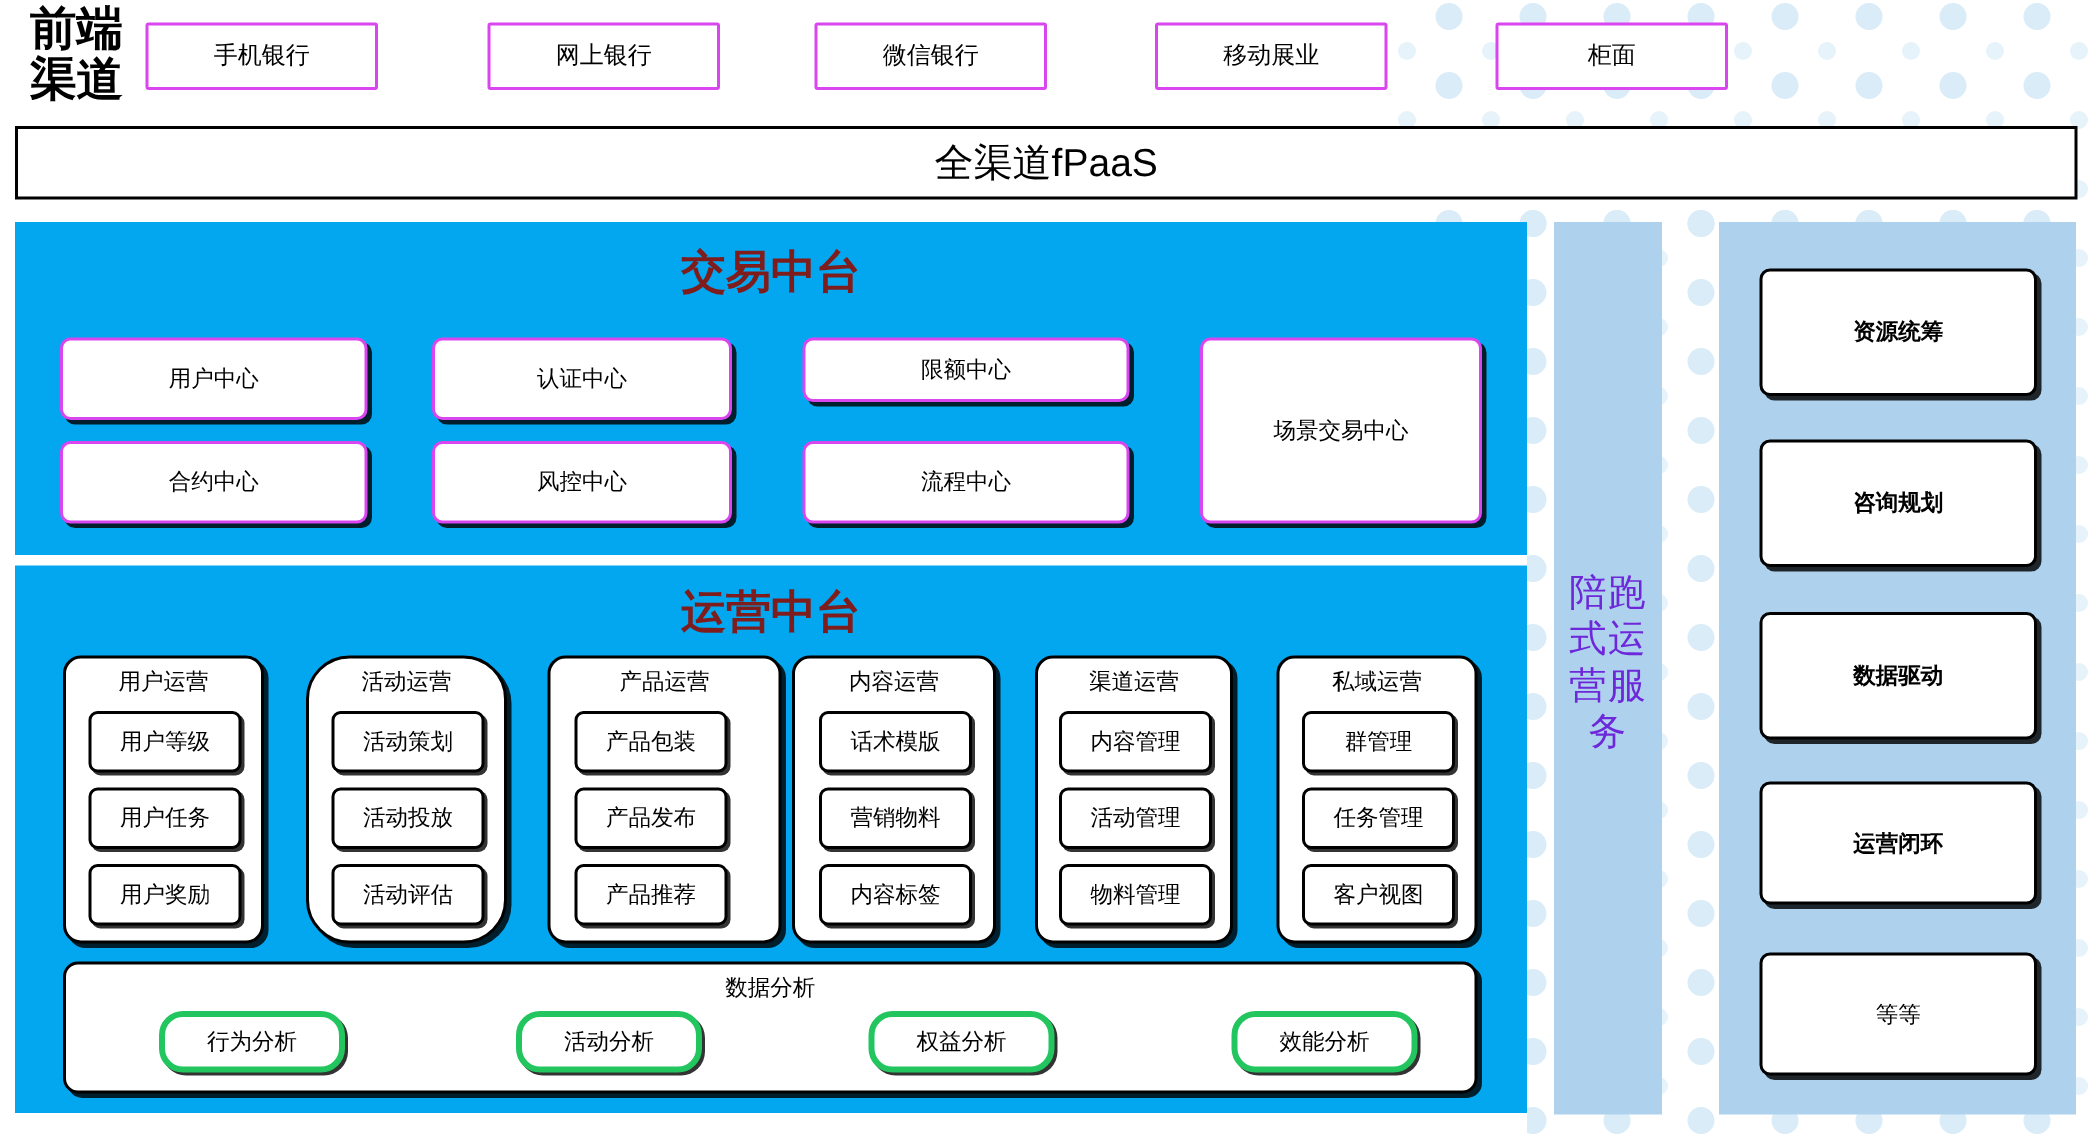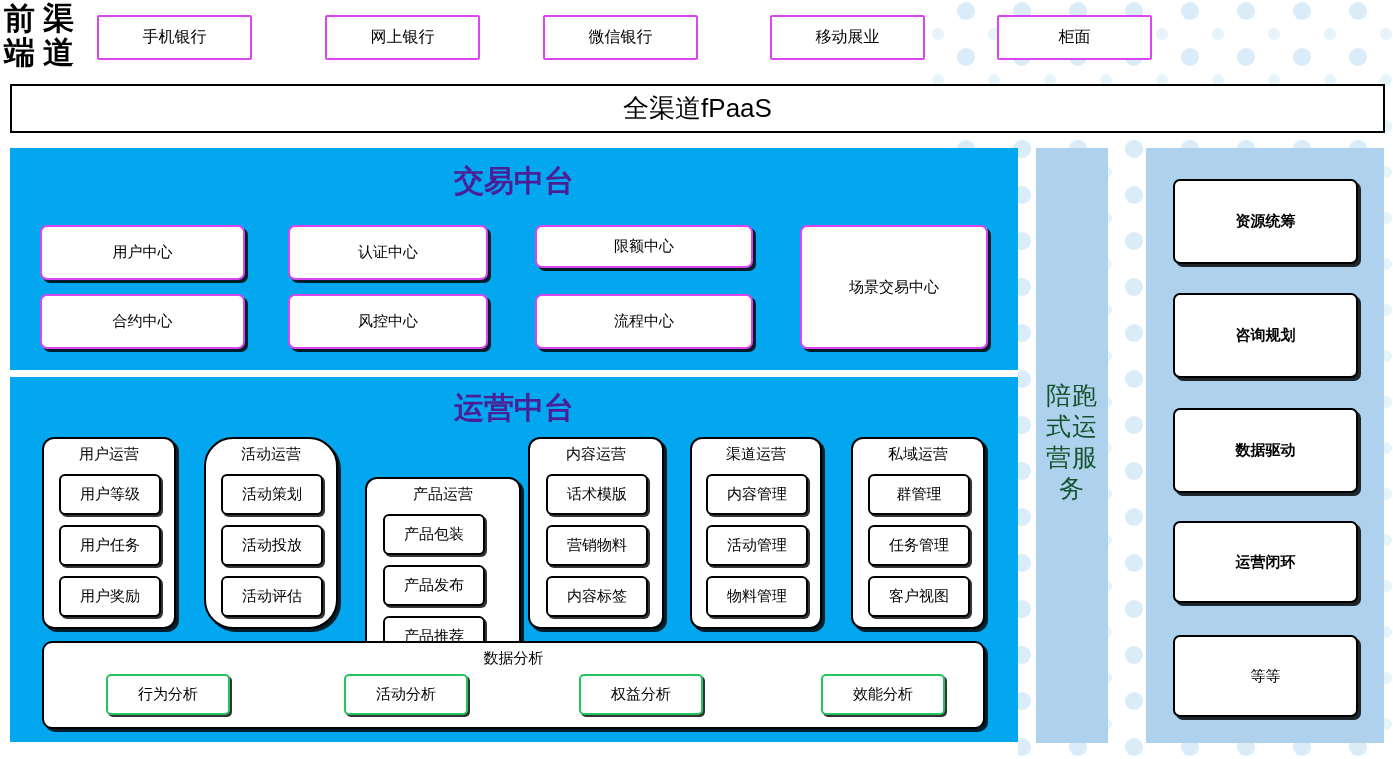--- a/index.html
+++ b/index.html
@@ -29,42 +29,42 @@
     position:absolute;
   }
   .shadowed{ box-shadow:3px 3px 0 rgba(0,0,0,0.82); }
 
   
   .channel-label{
     position:absolute;left:4px;top:2px;width:78px;height:68px;
     font-family:"Liberation Serif","DejaVu Serif",serif;
     font-weight:bold;font-size:31px;line-height:34px;
     letter-spacing:0px;
-    display:flex;flex-direction:row;align-items:flex-end;justify-content:center;
+    display:flex;flex-direction:column;align-items:flex-end;justify-content:center;
   }
   .channel-box{
     height:45px;top:15px;
     font-size:16px;
     border-radius:2px;
   }
   .fpaas-bar{
     position:absolute;left:10px;top:84px;width:1375px;height:49px;
     background:#fff;border:2px solid #000;box-sizing:border-box;
     display:flex;align-items:center;justify-content:center;
     font-size:26px;
   }
 
   
   .cyan-panel{
     position:absolute;background:#02A7F0;
   }
   .panel-title{
     position:absolute;width:100%;text-align:center;
     font-family:"Liberation Serif","DejaVu Serif",serif;
-    font-weight:bold;font-size:30px;color:#4c1d95;
+    font-weight:bold;font-size:30px;color:#7f1d1d;
     left:0;
   }
 
   
   .tx-box{
     border-radius:7px;font-size:15px;
   }
 
   
   .op-group{
@@ -88,37 +88,37 @@
   .da-outer{
     position:absolute;background:#fff;border:2px solid #000;
     border-radius:10px;box-sizing:border-box;
     box-shadow:3px 3px 0 rgba(0,0,0,0.82);
   }
   .da-title{
     position:absolute;left:0;width:100%;text-align:center;top:6px;
     font-size:15px;
   }
   .da-item{
-    position:absolute;background:#fff;border:2px solid #22c55e;
-    border-radius:5px;box-sizing:border-box;
+    position:absolute;background:#fff;border:4px solid #22c55e;
+    border-radius:16px;box-sizing:border-box;
     display:flex;align-items:center;justify-content:center;
     font-size:15px;
     box-shadow:2px 2px 0 rgba(0,0,0,0.8);
   }
 
   
   .lblue-panel{
     position:absolute;background:#AED2EE;
   }
   .vertical-text{
     position:absolute;left:0;width:100%;
     text-align:center;
     font-size:25px;line-height:31px;
     font-weight:normal;
-    color:#14532d;
+    color:#6d28d9;
     letter-spacing:1px;
   }
   .svc-box{
     position:absolute;background:#fff;border:2px solid #000;
     border-radius:7px;box-sizing:border-box;
     display:flex;align-items:center;justify-content:center;
     font-size:15px;font-weight:bold;
     box-shadow:3px 3px 0 rgba(0,0,0,0.82);
   }
   .svc-box.plain{font-weight:normal;}
@@ -213,21 +213,21 @@
       <span>活动策划</span>
       </div>
     <div class="op-item" style="left:15px;top:86px;width:102px;height:41px;">
       <span>活动投放</span>
       </div>
     <div class="op-item" style="left:15px;top:137px;width:102px;height:41px;">
       <span>活动评估</span>
       </div>
   </div>
 
-  <div class="op-group" style="left:365px;top:437px;width:156px;height:192px;margin-top:40px;">
+  <div class="op-group" style="left:365px;top:437px;width:156px;height:192px;">
     <div class="op-group-title">产品运营</div>
     <div class="op-item" style="left:16px;top:35px;width:102px;height:41px;">
       <span>产品包装</span>
       </div>
     <div class="op-item" style="left:16px;top:86px;width:102px;height:41px;">
       <span>产品发布</span>
       </div>
     <div class="op-item" style="left:16px;top:137px;width:102px;height:41px;">
       <span>产品推荐</span>
       </div>

